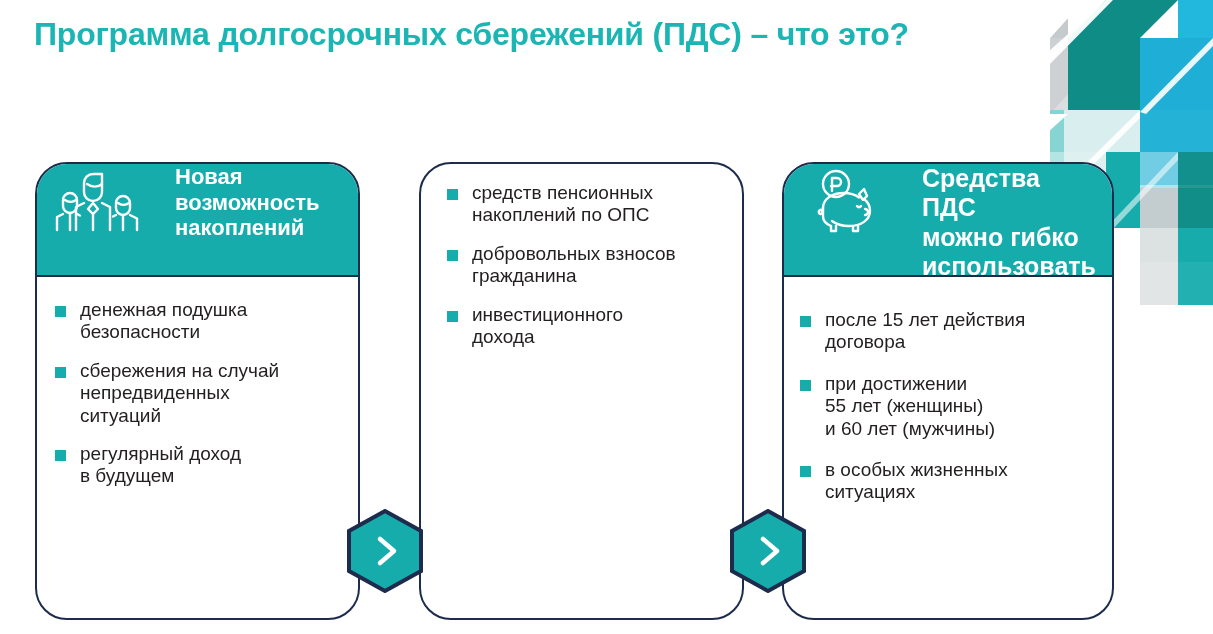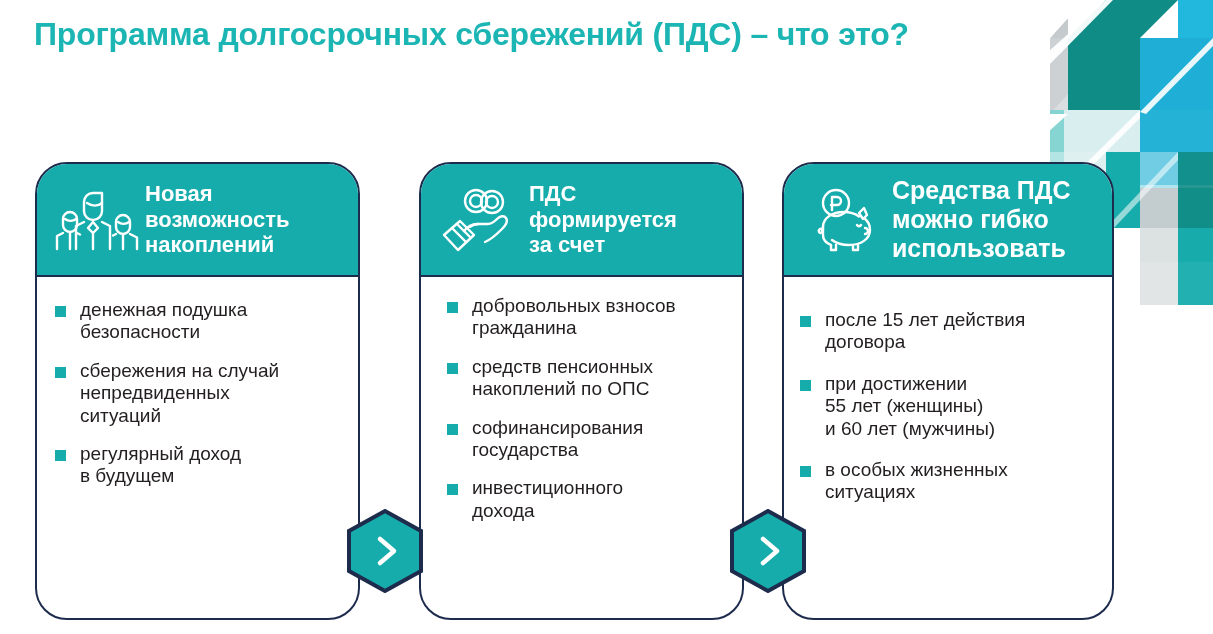--- a/index.html
+++ b/index.html
@@ -50,22 +50,23 @@
   #card-1 { left: 35px; }
   #card-2 { left: 419px; }
   #card-3 { left: 782px; width: 332px; }
 
   .card-header {
     position: relative;
     height: 113px;
     background: #17ACAC;
     border-bottom: 2.5px solid #1D2B4C;
     display: flex;
-    align-items: center;
+    align-items: flex-start;
     padding: 0 12px 0 14px;
+    gap: 30px;
   }
   .card-icon {
     flex: 0 0 auto;
     width: 92px; height: 74px;
     display: flex; align-items: center; justify-content: center;
   }
   .card-title {
     flex: 1 1 auto;
     color: #ffffff;
     font-size: 22px;
@@ -211,56 +212,30 @@
       </div>
       <div class="bullet">
         <span class="bullet-marker"></span>
         <span class="bullet-text">регулярный доход
 в будущем</span>
       </div>
     </div>
   </div>
 
   <div class="card" id="card-2">
-    <div class="card-header">
-      <div class="card-icon">
-        <svg width="86" height="66" viewBox="0 0 86 66" fill="none" stroke="#ffffff" stroke-width="2.4" stroke-linecap="round" stroke-linejoin="round">
-
-          <circle cx="38" cy="14" r="11"></circle>
-          <circle cx="38" cy="14" r="6"></circle>
-          <circle cx="54" cy="15" r="11"></circle>
-          <circle cx="54" cy="15" r="6"></circle>
-
-          <path d="M26 44c4-5 9-7 14-7h10c4 0 6-2 9-5 3-3 7-4 9-1 2 3 0 7-4 11-5 5-12 11-17 13"></path>
-          <path d="M40 37c-3 0-6 1-8 3"></path>
-
-          <path d="M6 48l16-14 14 14-16 15z"></path>
-          <path d="M14 41l13 13"></path>
-          <path d="M19 37l13 13"></path>
-        </svg>
-      </div>
-      <div class="card-title">ПДС
-формируется
-за счет</div>
-    </div>
     <div class="card-body">
+      <div class="bullet">
+        <span class="bullet-marker"></span>
+        <span class="bullet-text">средств пенсионных
+накоплений по ОПС</span>
+      </div>
       <div class="bullet">
         <span class="bullet-marker"></span>
         <span class="bullet-text">добровольных взносов
 гражданина</span>
-      </div>
-      <div class="bullet">
-        <span class="bullet-marker"></span>
-        <span class="bullet-text">средств пенсионных
-накоплений по ОПС</span>
-      </div>
-      <div class="bullet">
-        <span class="bullet-marker"></span>
-        <span class="bullet-text">софинансирования
-государства</span>
       </div>
       <div class="bullet">
         <span class="bullet-marker"></span>
         <span class="bullet-text">инвестиционного
 дохода</span>
       </div>
     </div>
   </div>
 
   <div class="card" id="card-3">

